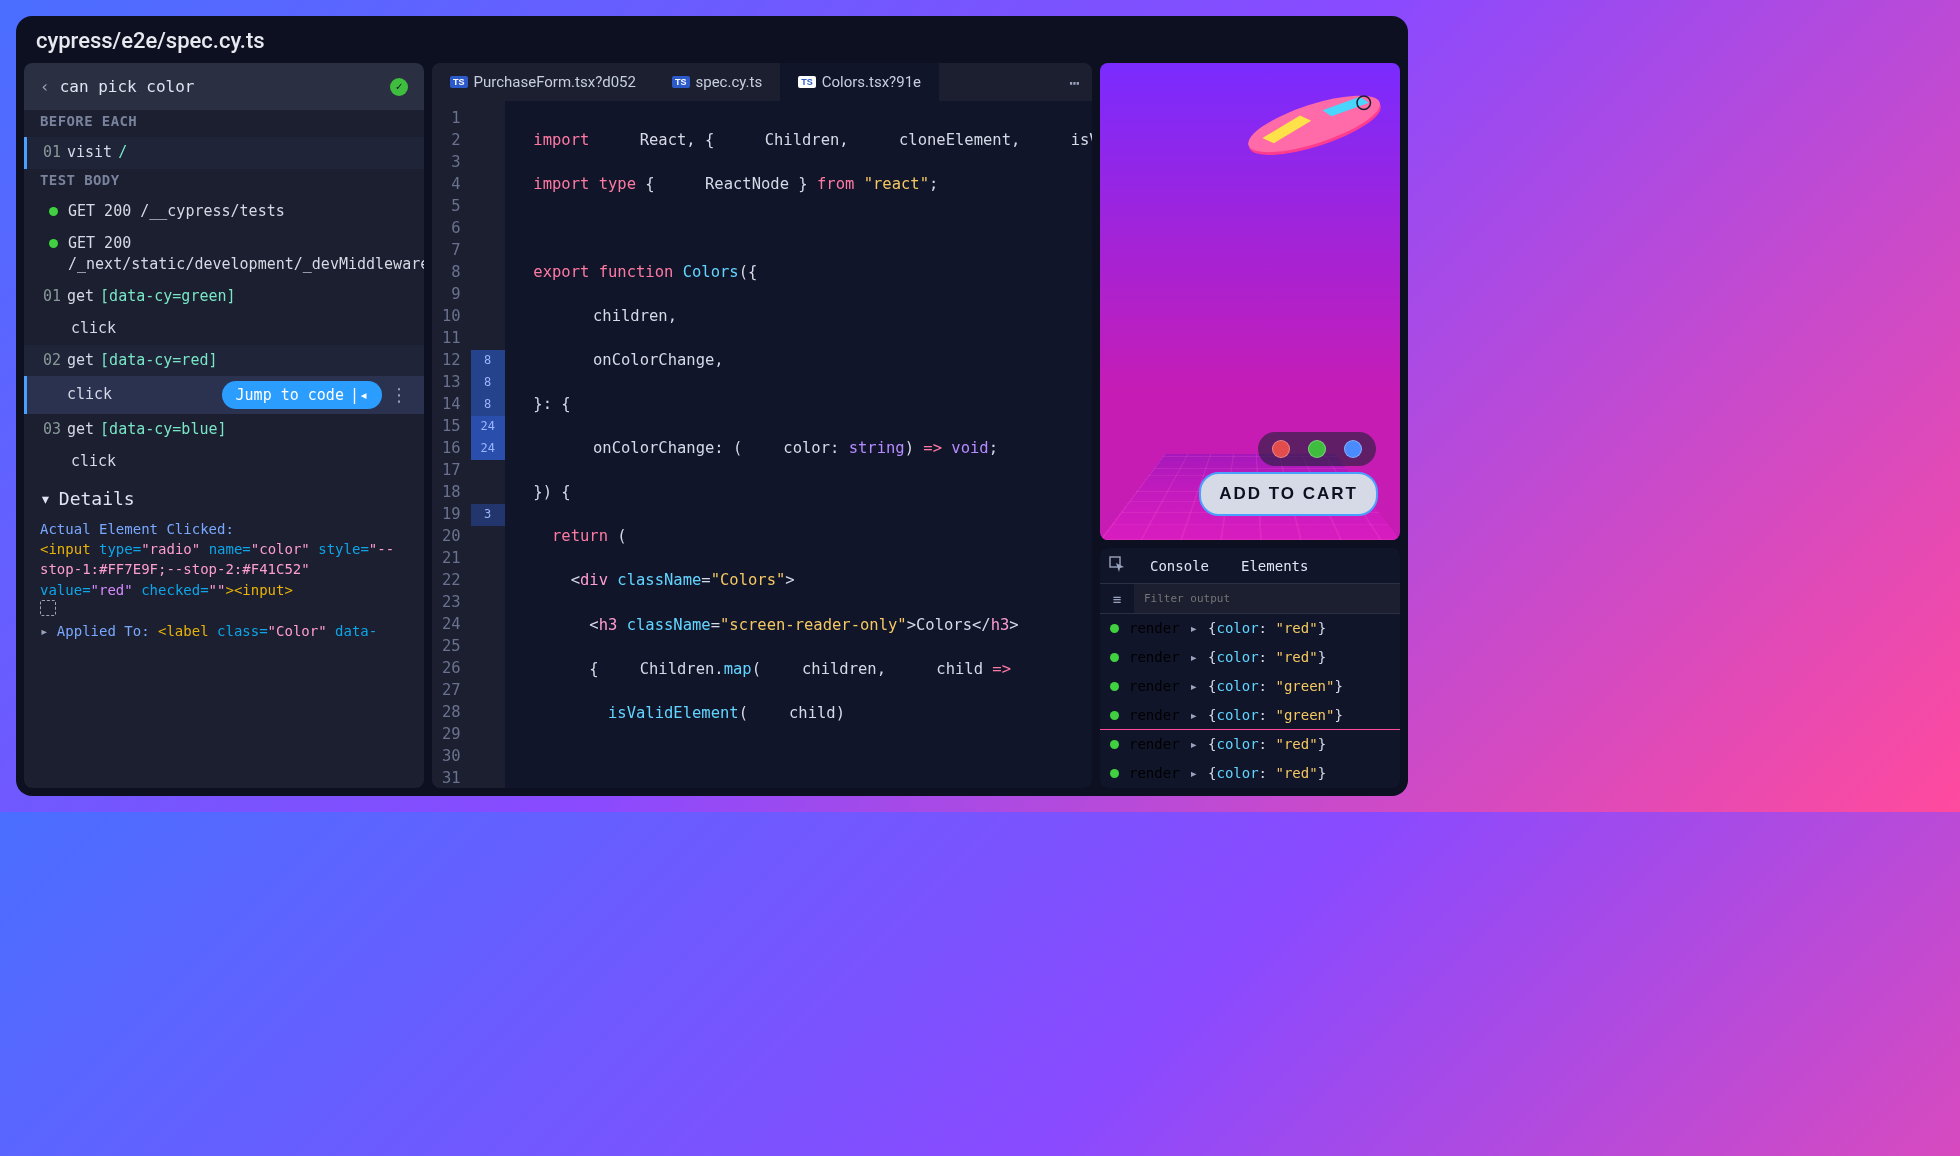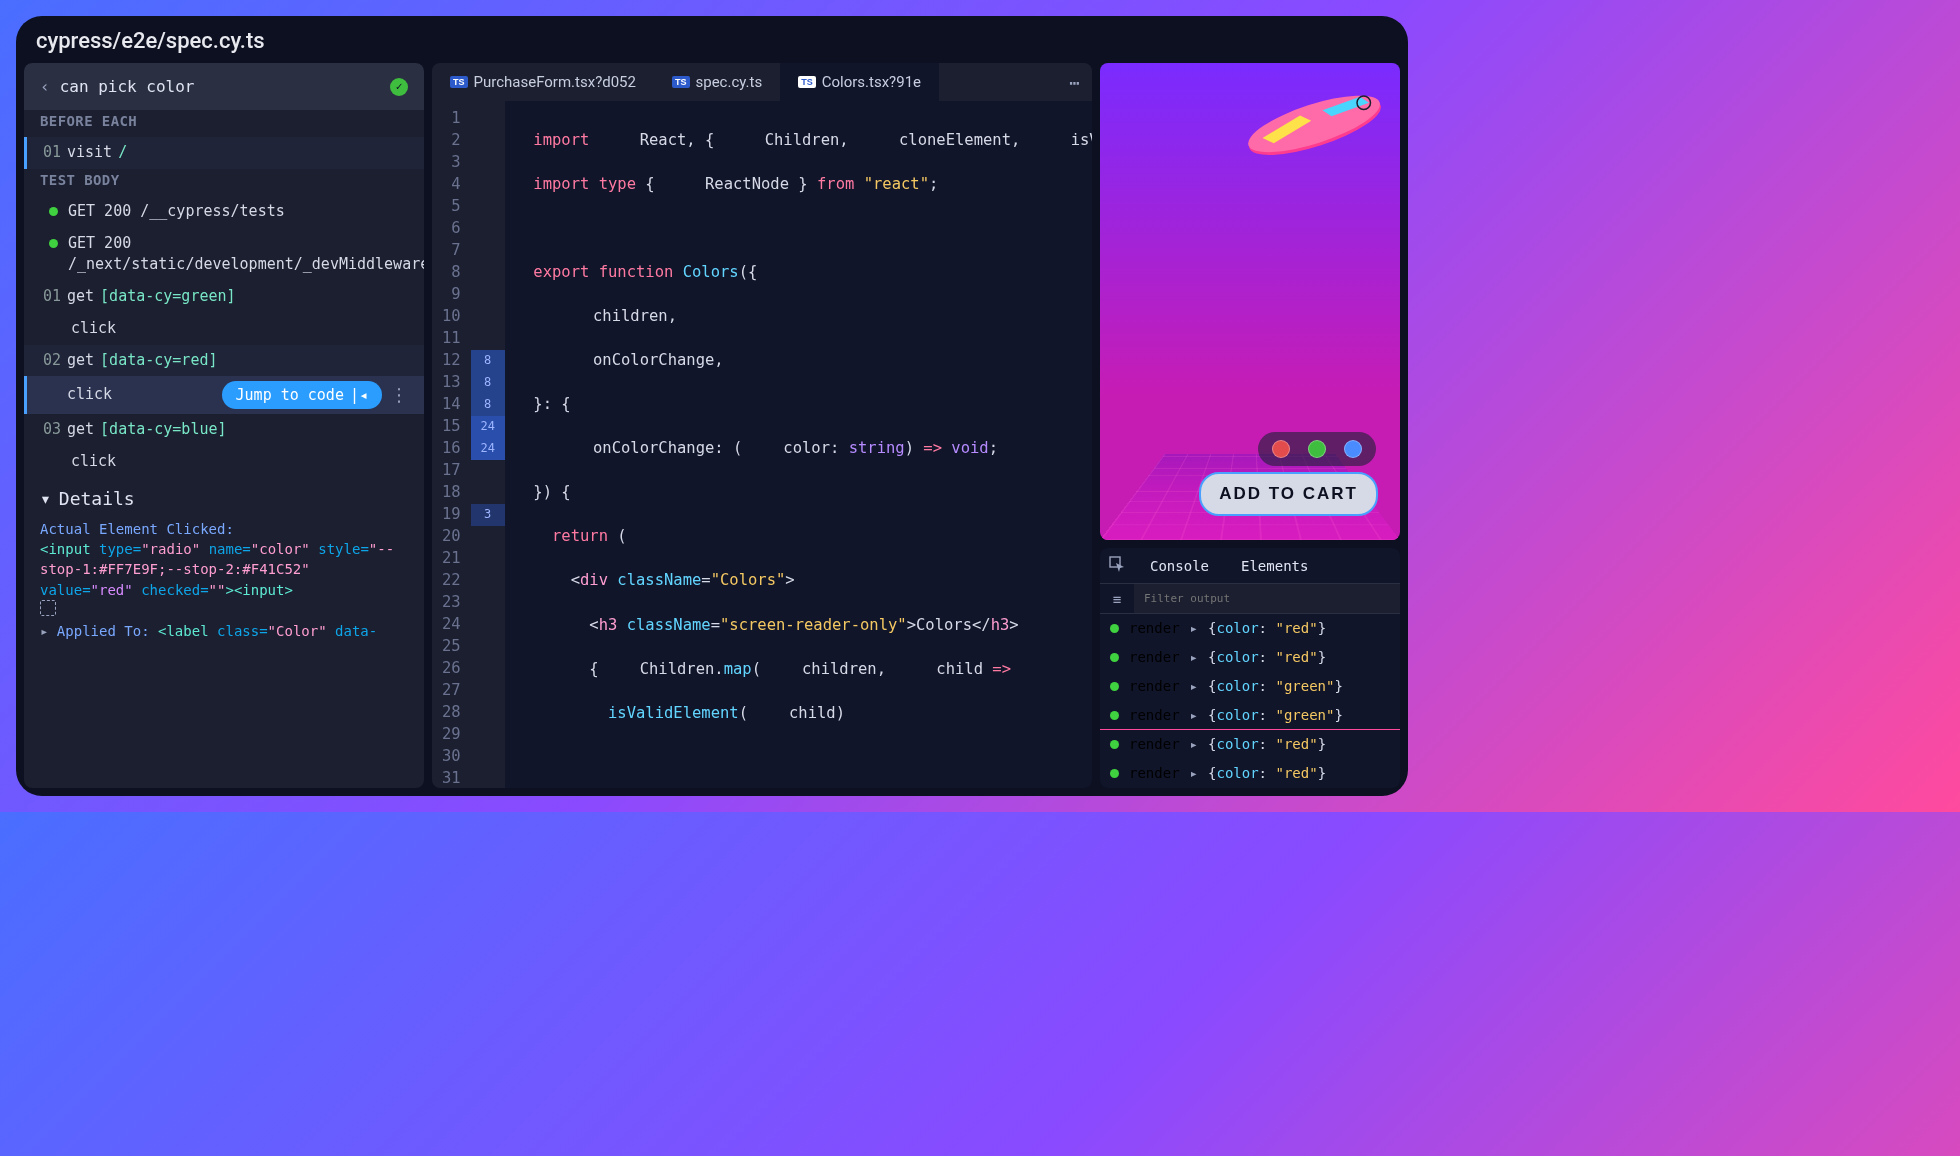--- a/index.html
+++ b/index.html
@@ -5,21 +5,21 @@
   * { box-sizing: border-box; margin: 0; padding: 0; }
   body {
     font-family: -apple-system, BlinkMacSystemFont, "Segoe UI", Roboto, monospace;
     background: linear-gradient(135deg, #4a6eff 0%, #8a4aff 50%, #ff4a9e 100%);
     width: 1424px; height: 812px;
     padding: 16px;
     overflow: hidden;
   }
   .app-window {
     background: #0c1020;
-    border-radius: 26px;
+    border-radius: 16px;
     width: 100%; height: 100%;
     overflow: hidden;
     display: flex; flex-direction: column;
   }
   .title-bar {
     padding: 12px 20px 10px 20px;
     color: #e8e8ef;
     font-size: 22px;
     font-weight: 500;
   }
@@ -75,21 +75,21 @@
   .jump-btn {
     background: #2b9dff; color:#fff; border:none; border-radius:20px;
     padding: 5px 14px; font-family: ui-monospace, monospace; font-size:15px;
     display:flex; align-items:center; gap:6px; cursor:pointer;
     margin-left:auto;
   }
   .more-vert { color:#9aa3bd; margin-left:8px; font-size:18px; }
   .details-hdr { display:flex; align-items:center; gap:8px; padding: 10px 16px; color:#e0e4f2; font-size:18px; }
   .details-body { padding: 0 16px 14px 16px; font-size:14px; line-height:1.45; }
   .k-label { color:#7aa8ff; }
-  .k-tag   { color:#5eead4; }
+  .k-tag   { color:#eab308; }
   .k-attr  { color:#0ea5e9; }
   .k-str   { color:#ff9ed0; }
   .k-str2  { color:#d78bff; }
   .det-icon { width:16px; height:16px; border:1px dashed #9aa3bd; border-radius:2px; display:inline-block; margin-right:6px; }
   
   .editor-area { flex: 1; display:flex; flex-direction:column; min-width:0; background:#11152a; border-radius:8px; overflow:hidden;}
   .tab-bar { display:flex; align-items:center; background:#1b1f2f; height:38px; }
   .tab { display:flex; align-items:center; gap:6px; padding:0 18px; height:100%; color:#c8cee0; font-size:15px; }
   .tab.active { background:#11152a; }
   .ts-badge { background:#2d5acb; color:#fff; font-size:9px; font-weight:700; padding:1px 3px; border-radius:2px; font-family:sans-serif; }

